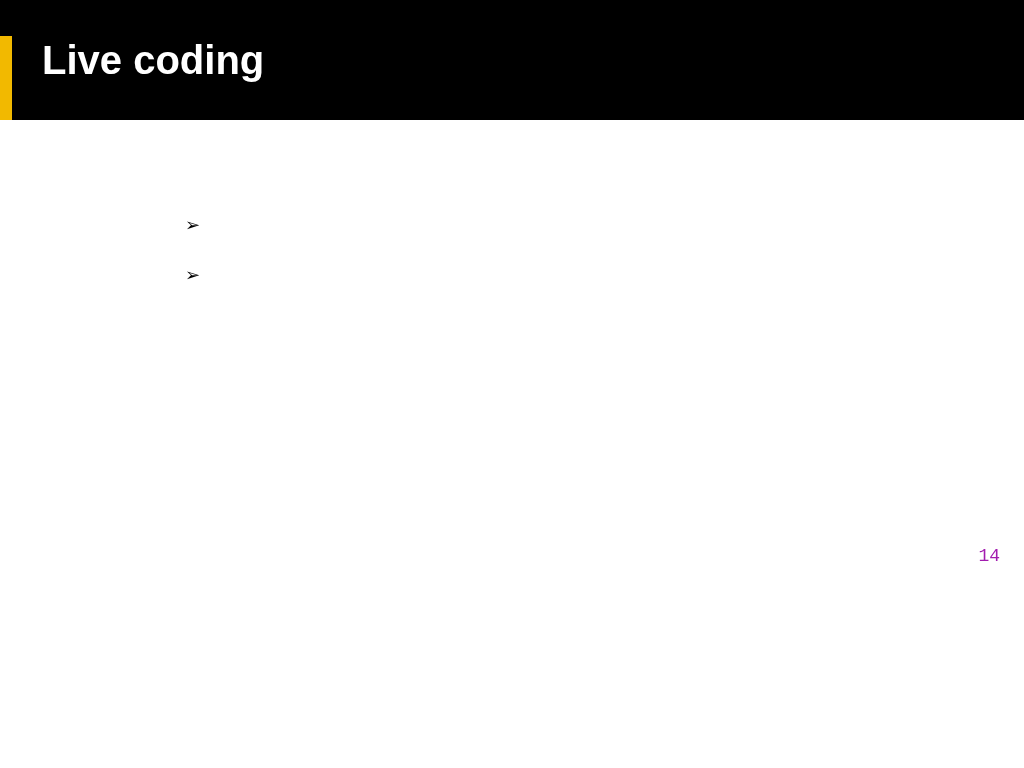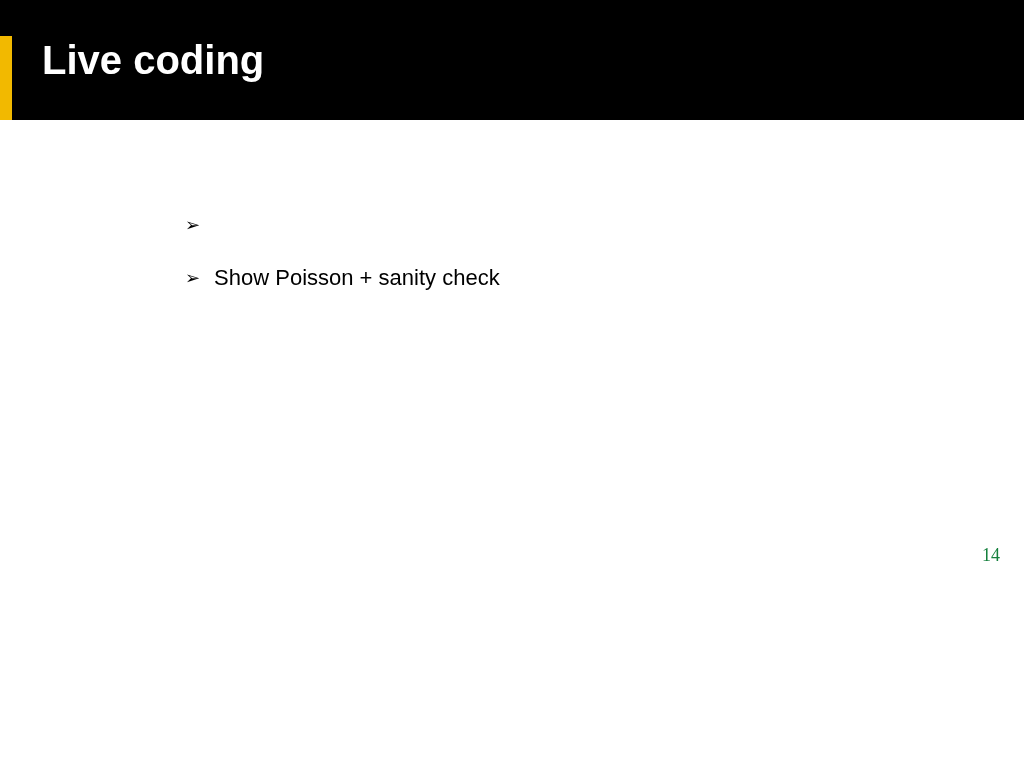--- a/index.html
+++ b/index.html
@@ -43,40 +43,39 @@
   .bullet-marker {
     margin-right: 14px;
     font-size: 18px;
     position: relative;
     top: -1px;
   }
   .page-number {
     position: absolute;
     bottom: 14px;
     right: 24px;
-    font-family: Liberation Serif, serif;
+    font-family: Liberation Mono, monospace;
     font-size: 18px;
-    color: #15803d;
+    color: #a21caf;
   }
 </style>
 </head>
 <body>
 
 <div class="slide">
 
   <div class="title-bar">
     <div class="accent"></div>
     <div class="title-text">Live coding</div>
   </div>
 
   <div class="content">
     <div class="bullet-item">
       <span class="bullet-marker">➢</span>
     </div>
     <div class="bullet-item">
       <span class="bullet-marker">➢</span>
-      <span>Show Poisson + sanity check</span>
     </div>
   </div>
 
   <div class="page-number">14</div>
 
 </div>
 
 </body></html>

